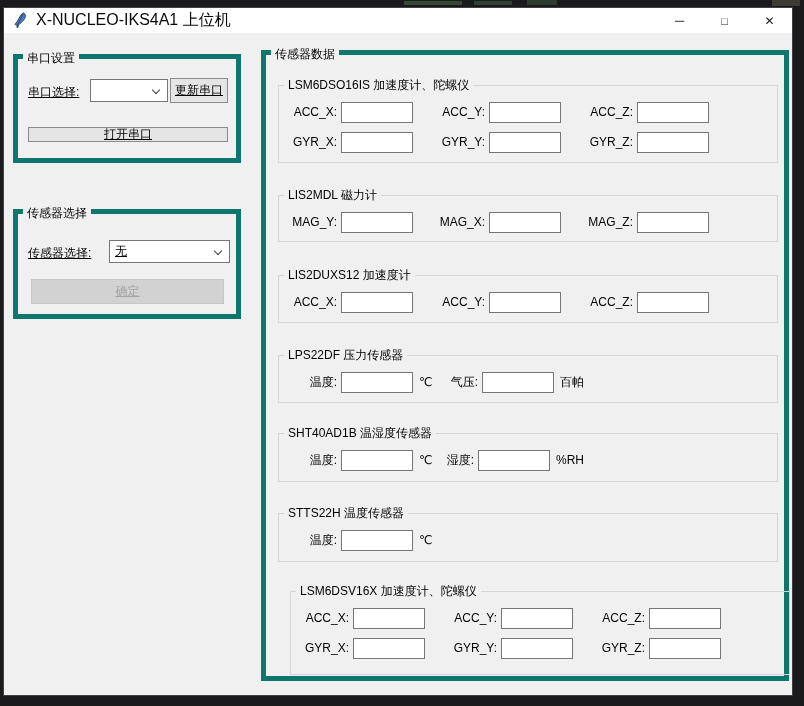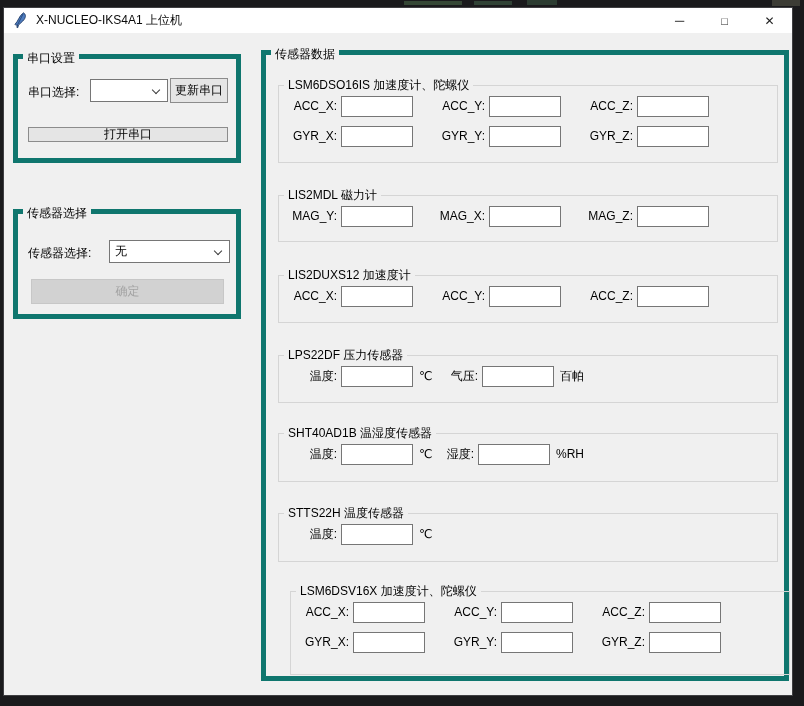--- a/index.html
+++ b/index.html
@@ -15,38 +15,38 @@
 
   .window {
     position:absolute; left:3px; top:7px; width:790px; height:689px;
     background:#f0f0f0; border:1px solid #3f3f42;
   }
   .titlebar {
     height:25px; background:#ffffff; display:flex; align-items:center;
     padding-left:9px;
   }
   .app-icon { width:15px; height:17px; flex:none; }
-  .title-text { margin-left:8px; font-size:12px; color:#0a0a0a; white-space:nowrap; }
+  .title-text { margin-left:8px; font-size:16px; color:#0a0a0a; white-space:nowrap; }
   .controls { margin-left:auto; display:flex; height:100%; }
   .ctrl {
     width:45px; height:100%; display:flex; align-items:center; justify-content:center;
     color:#1b1b1b; cursor:default; user-select:none;
   }
   .ctrl.min  { font-size:13px; }
   .ctrl.max  { font-size:11px; }
   .ctrl.close{ font-size:12px; }
 
   .group { position:absolute; border:5px solid #0f766e; }
   .legend {
     position:absolute; top:-8px; left:5px; background:#f0f0f0;
     padding:0 4px; line-height:15px; white-space:nowrap;
   }
 
   
-  .abs { position:absolute; }
+  .abs { position:absolute;text-decoration:underline; }
   .field-label { white-space:nowrap; }
 
   .combo {
     background:#fff; border:1px solid #767676; display:flex; align-items:center;
     padding-left:5px; cursor:default;
   }
   .combo .cvalue { flex:1; overflow:hidden; white-space:nowrap; }
   .chevron {
     position:absolute; right:8px; top:7px; width:6px; height:6px;
     border-right:1px solid #3c3c3c; border-bottom:1px solid #3c3c3c;
@@ -55,21 +55,21 @@
   .btn {
     background:#e5e5e5; border:1px solid #8c8c8c; color:#000;
     display:flex; align-items:center; justify-content:center;
     font-size:12px; font-family:inherit; white-space:nowrap; cursor:default; padding:0;
   }
   .btn.disabled {
     background:#d2d2d2; border:1px solid #c7c7c7; color:#a3a3a3;
   }
 
   
-  .section { position:absolute; left:12px; width:500px; border:1px solid #d5d5d5; padding-top:5px; }
+  .section { position:absolute; left:12px; width:500px; border:1px solid #d5d5d5; padding-top:11px; }
   .srow { height:30px; display:flex; align-items:center; padding-left:9px; }
   .cell { width:148px; flex:none; display:flex; align-items:center; }
   .cell .lbl { width:49px; text-align:right; margin-right:4px; white-space:nowrap; }
   .cell .unit { margin-left:6px; white-space:nowrap; }
   input.val {
     width:72px; height:21px; background:#fff; border:1px solid #767676;
     padding:1px 3px; font-size:12px; font-family:inherit;
   }
 </style>
 </head>

